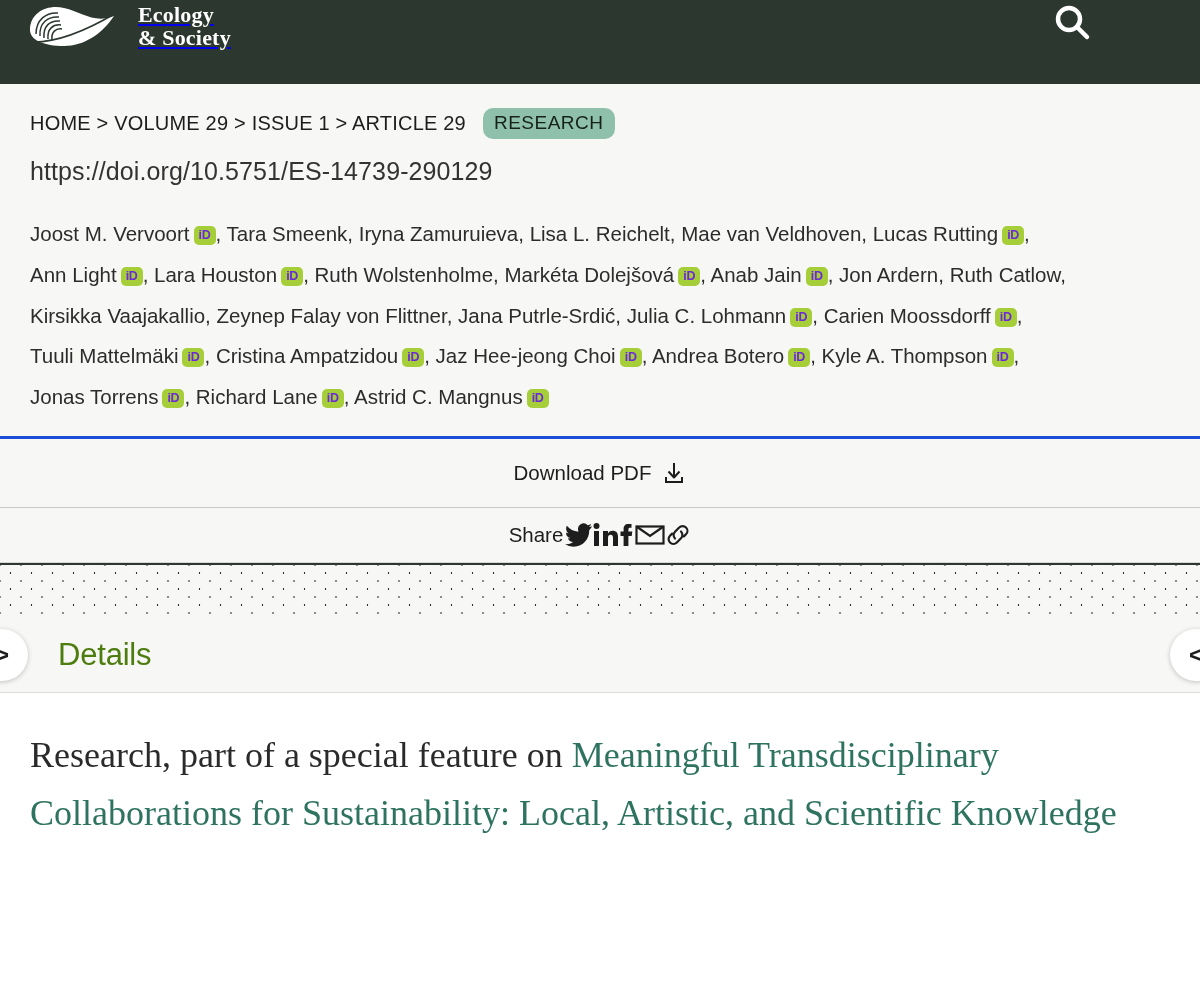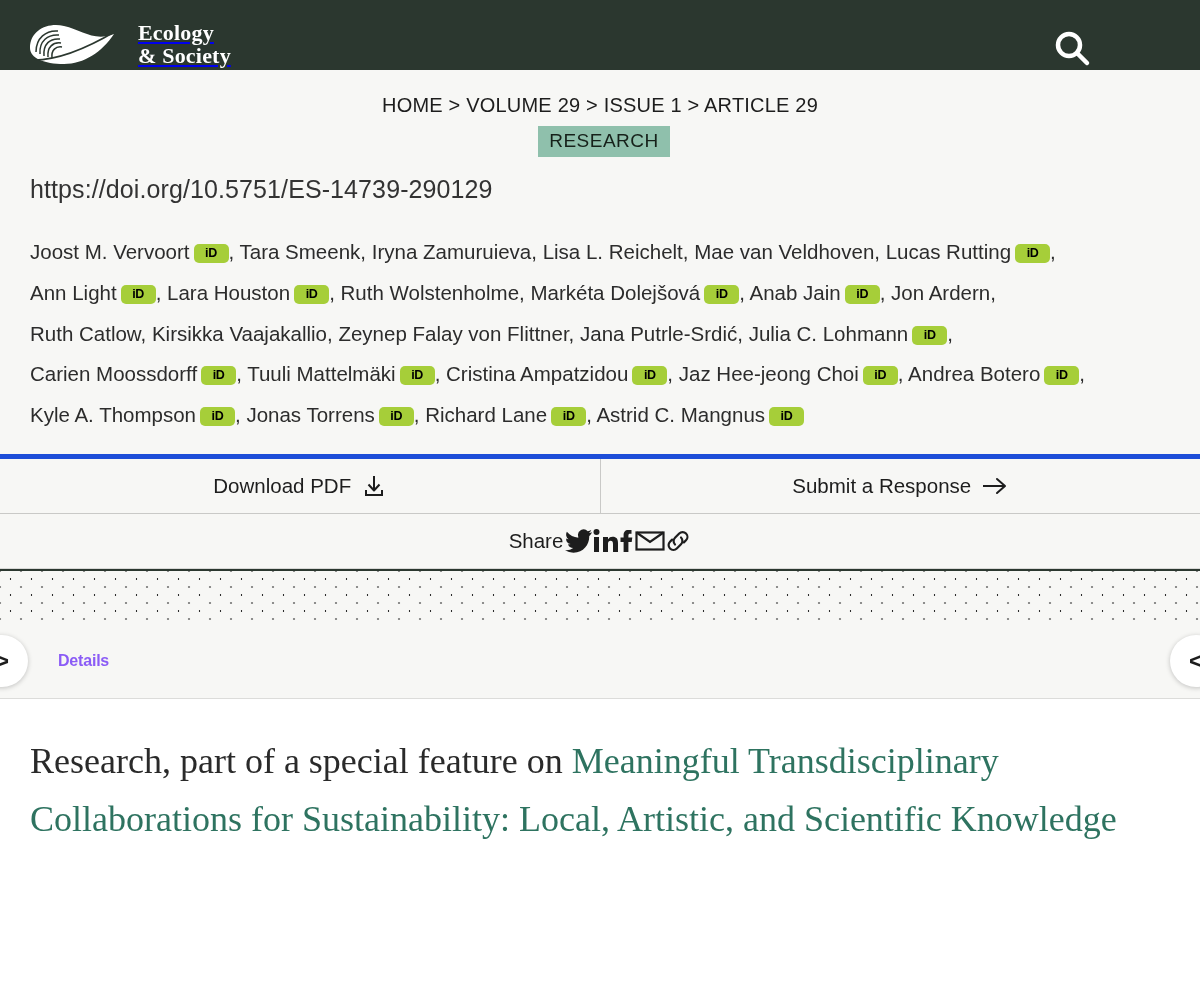--- a/index.html
+++ b/index.html
@@ -7,24 +7,24 @@
   body {
     width: 1200px;
     height: 983px;
     font-family: "Liberation Sans", sans-serif;
     background: #ffffff;
     overflow: hidden;
   }
 
   
   .site-header {
-    height: 70px;
+    height: 84px;
     background: #2b372f;
     display: flex;
-    align-items: flex-end;
+    align-items: flex-start;
     justify-content: space-between;
     padding: 0 28px 0 22px;
   }
   .brand { display: flex; align-items: center; gap: 10px; }
   .brand-mark { width: 106px; height: 52px; flex: none; }
   .brand-text {
     color: #ffffff;
     font-family: "Liberation Serif", serif;
     font-weight: bold;
     font-size: 22px;
@@ -45,31 +45,31 @@
     padding: 24px 30px 0 30px;
   }
   .breadcrumb {
     display: flex;
     align-items: center;
     gap: 9px;
     font-size: 20px;
     letter-spacing: .2px;
     color: #1d1d1d;
     font-family: "Liberation Sans", sans-serif;
-    flex-direction: column;
   }
   .crumb-link { color: #1d1d1d; text-decoration: none; cursor: pointer; }
   .badge-research {
     background: #8fc0ac;
     color: #16211a;
     font-size: 19px;
     letter-spacing: .5px;
     padding: 4px 11px 5px 11px;
     margin-left: 8px;
     cursor: pointer;
+    border-radius: 10px;
   }
 
   
   .article-title {
     margin-top: 26px;
     font-size: 35px;
     line-height: 1.38;
     font-weight: bold;
     color: #262626;
     letter-spacing: -.2px;
@@ -87,42 +87,42 @@
     margin-top: 28px;
     font-size: 20.5px;
     line-height: 1.99;
     color: #2c2c2c;
     max-width: 1065px;
     padding-bottom: 18px;
   }
   .author-name { white-space: nowrap; }
   .orcid {
     display: inline-block;
-    width: 35px; height: 19px;
+    width: 22px; height: 19px;
     border-radius: 5px;
     background: #a6ce39;
-    color: #000000;
+    color: #6d28d9;
     font-size: 12.5px;
     font-weight: bold;
     line-height: 19px;
     text-align: center;
     vertical-align: 2px;
     margin-left: 4px;
     letter-spacing: -.3px;
     cursor: pointer;
     font-family: "Liberation Sans", sans-serif;
   }
 
   
   .action-bar {
     display: flex;
-    border-top: 5px solid #1d4ed8;
+    border-top: 3px solid #1d4ed8;
     border-bottom: 1px solid #c9c9c7;
     background: #f7f7f5;
-    height: 60px;
+    height: 72px;
   }
   .action-btn {
     flex: 1;
     display: flex;
     align-items: center;
     justify-content: center;
     gap: 11px;
     font-size: 20.5px;
     color: #1d1d1d;
     background: none;
@@ -160,23 +160,23 @@
   
   .tab-bar {
     position: relative;
     height: 75px;
     background: #f7f7f5;
     display: flex;
     align-items: center;
     border-bottom: 1px solid #dcdcda;
   }
   .tab {
-    font-size: 16px;
-    font-weight: bold;
-    color: #8b5cf6;
+    font-size: 31px;
+    font-weight: normal;
+    color: #4d7c0f;
     background: none;
     border: none;
     cursor: pointer;
     font-family: "Liberation Sans", sans-serif;
     letter-spacing: -.2px;
   }
   .tab-details { margin-left: 58px; }
   .tab-figures { margin-left: auto; margin-right: 48px; }
   .nav-circle {
     position: absolute;
@@ -261,27 +261,20 @@
 
 <div class="action-bar">
   <button class="action-btn">
     <span>Download PDF</span>
     <svg width="24" height="24" viewBox="0 0 24 24">
       <line x1="12" y1="2" x2="12" y2="15" stroke="#1d1d1d" stroke-width="2"></line>
       <path d="M6.5 10.5 L12 16.5 L17.5 10.5" fill="none" stroke="#1d1d1d" stroke-width="2" stroke-linejoin="round"></path>
       <path d="M4 16 V21 H20 V16" fill="none" stroke="#1d1d1d" stroke-width="2"></path>
     </svg>
   </button>
-  <button class="action-btn">
-    <span>Submit a Response</span>
-    <svg width="26" height="20" viewBox="0 0 26 20">
-      <line x1="1" y1="10" x2="23" y2="10" stroke="#1d1d1d" stroke-width="2"></line>
-      <path d="M15 3 L23 10 L15 17" fill="none" stroke="#1d1d1d" stroke-width="2" stroke-linejoin="round" stroke-linecap="round"></path>
-    </svg>
-  </button>
 </div>
 
 <div class="share-bar">
   <span class="share-label">Share</span>
 
   <button class="share-icon">
     <svg width="28" height="24" viewBox="0 0 28 24">
       <path d="M27 3.2c-1 .45-2.06.75-3.18.89a5.55 5.55 0 0 0 2.43-3.06 11.1 11.1 0 0 1-3.51 1.34A5.53 5.53 0 0 0 13.2 7.4c0 .43.05.85.14 1.25A15.7 15.7 0 0 1 1.9 2.87a5.53 5.53 0 0 0 1.71 7.38 5.5 5.5 0 0 1-2.5-.69v.07a5.53 5.53 0 0 0 4.43 5.42 5.56 5.56 0 0 1-2.5.1 5.54 5.54 0 0 0 5.17 3.84A11.1 11.1 0 0 1 0 21.28a15.65 15.65 0 0 0 8.48 2.49c10.17 0 15.74-8.43 15.74-15.74l-.02-.72A11.23 11.23 0 0 0 27 3.2z" fill="#1d1d1d"></path>
     </svg>
   </button>

